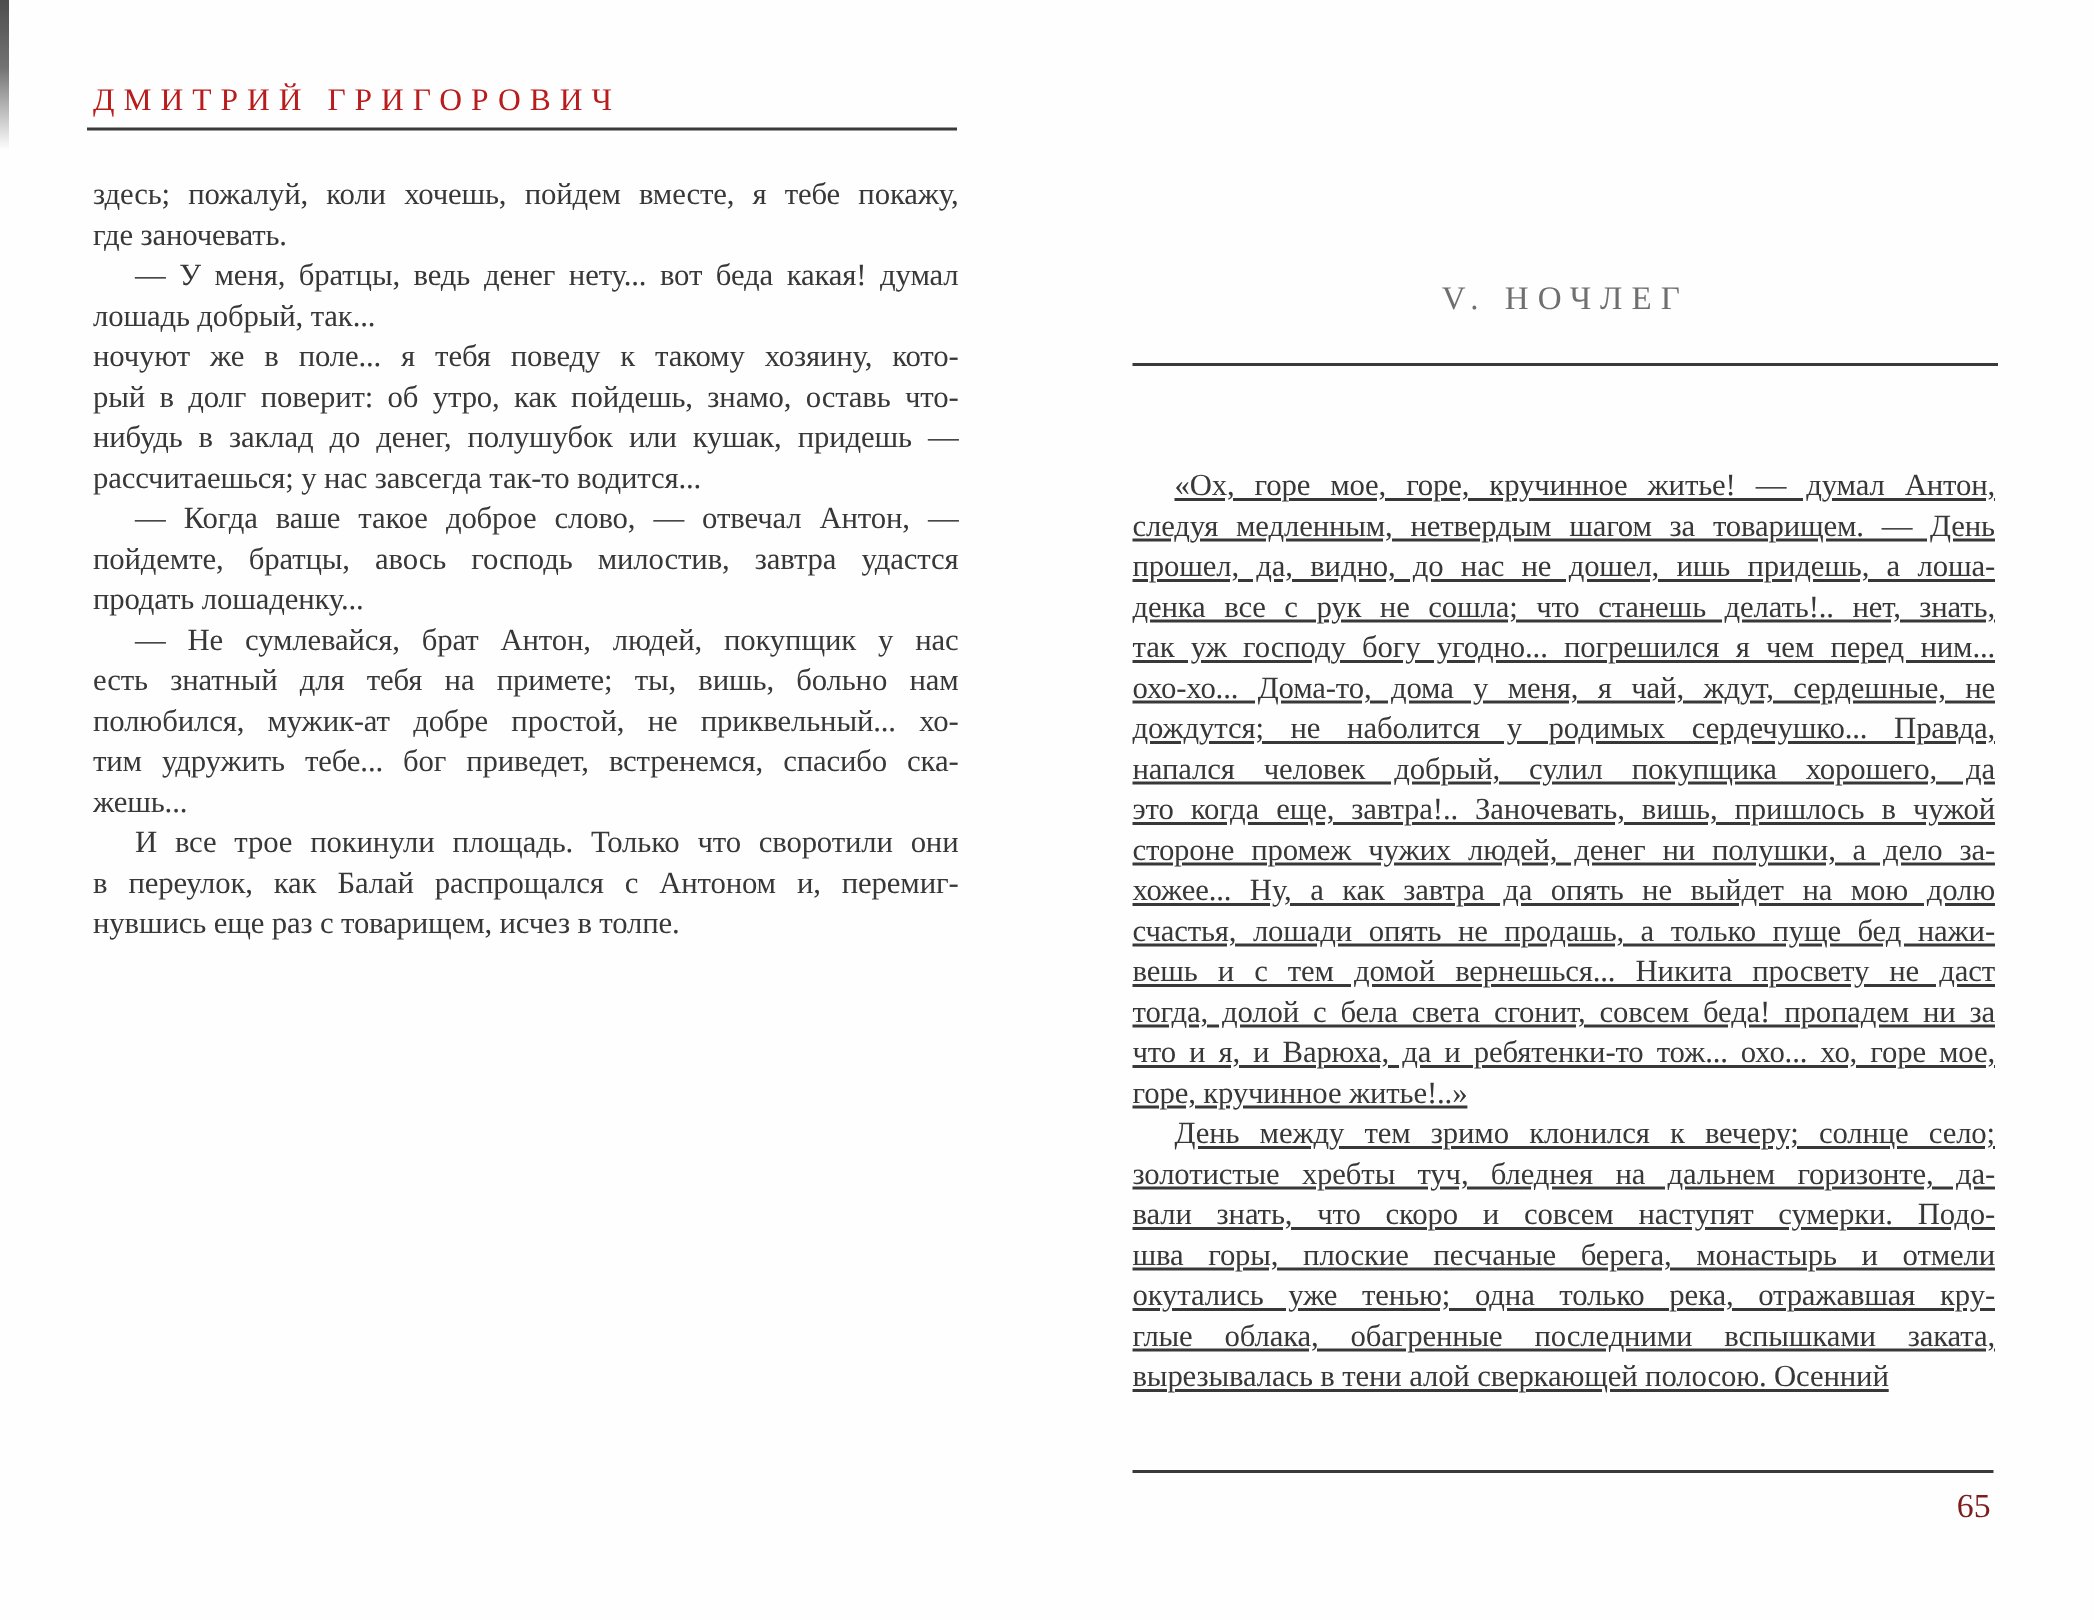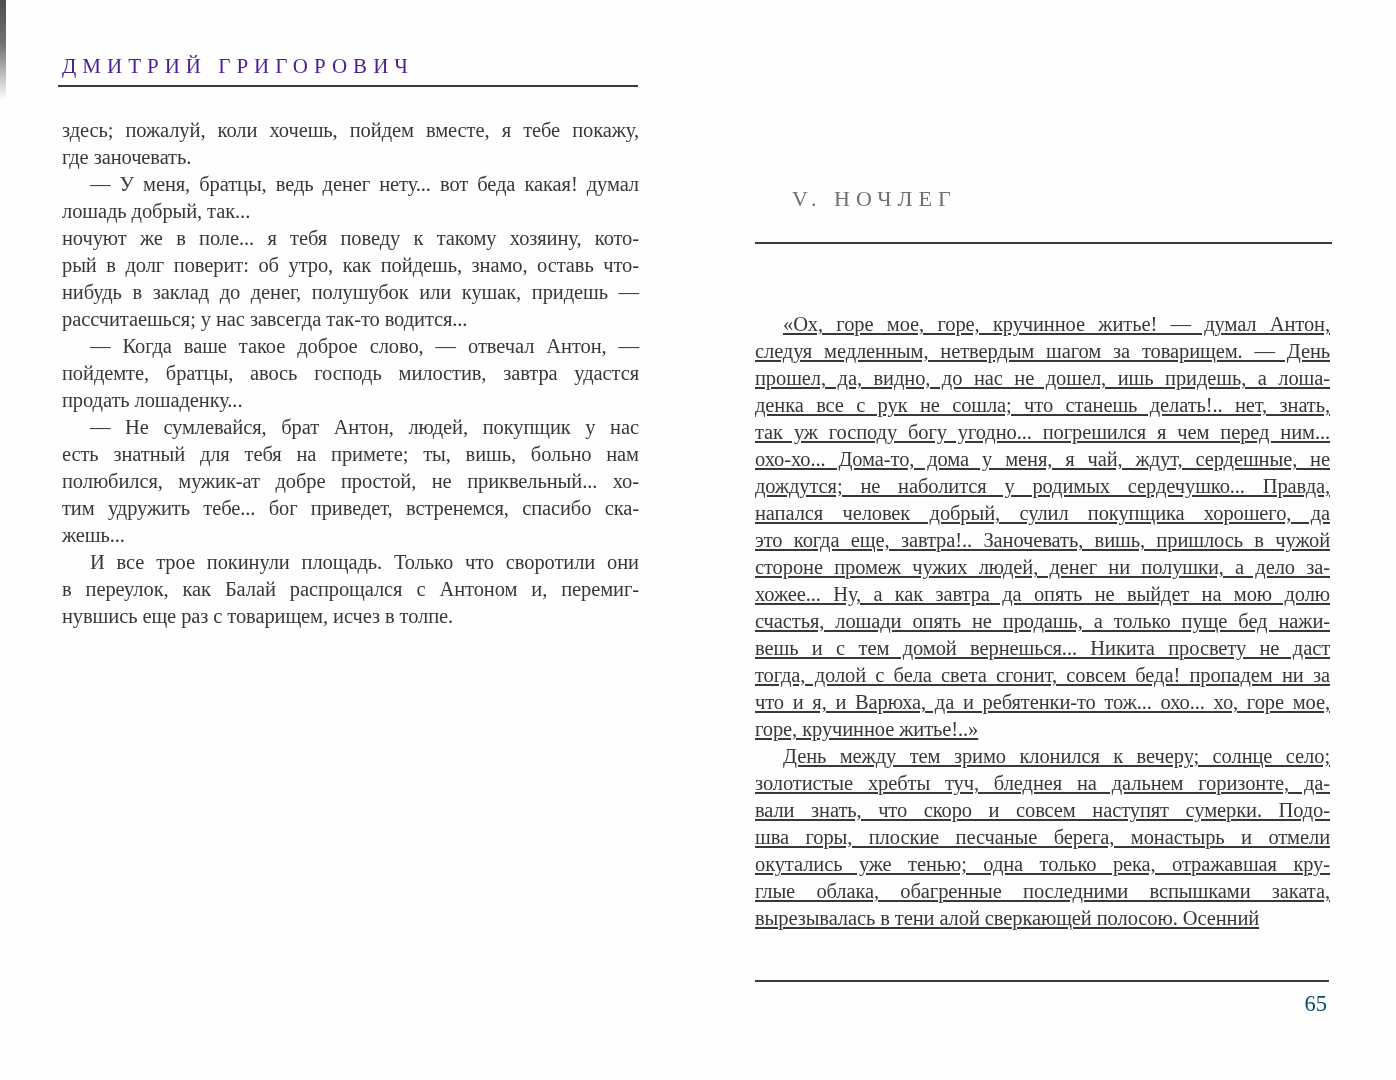--- a/index.html
+++ b/index.html
@@ -23,21 +23,21 @@
     width: 6px; height: 100px;
     background: linear-gradient(180deg, #2f2f2f 0%, #5a5a5a 45%, rgba(90,90,90,0) 100%);
     opacity: 0.85;
   }
 
   .running-header {
     position: absolute;
     left: 62px; top: 54px;
     font-size: 21px;
     letter-spacing: 6px;
-    color: #4c1d95;
+    color: #b91c1c;
     white-space: nowrap;
   }
   .header-rule {
     position: absolute;
     left: 58px; top: 85px;
     width: 580px; height: 2px;
     background: #3a3a3a;
   }
 
   .text-block {
@@ -63,23 +63,23 @@
   .line.last {
     text-align: justify;
     text-align-last: left;
   }
   .line.indent {
     text-indent: 28px;
   }
 
   .chapter-title {
     position: absolute;
-    left: 792px; top: 186px;
+    left: 755px; top: 186px;
     width: 577px;
-    text-align: left;
+    text-align: center;
     font-size: 22px;
     letter-spacing: 6px;
     color: #6f6f6f;
   }
   .title-rule {
     position: absolute;
     left: 755px; top: 242px;
     width: 577px; height: 2px;
     background: #3a3a3a;
   }
@@ -89,21 +89,21 @@
     left: 755px; top: 980px;
     width: 574px; height: 2px;
     background: #3a3a3a;
   }
   .page-number {
     position: absolute;
     left: 755px; top: 991px;
     width: 572px;
     text-align: right;
     font-size: 22.5px;
-    color: #0c4a6e;
+    color: #7f1d1d;
   }
 </style>
 </head>
 <body>
 
 <div class="scan-edge"></div>
 
 <div class="running-header">ДМИТРИЙ ГРИГОРОВИЧ</div>
 <div class="header-rule"></div>
 <div class="text-block left-body">

